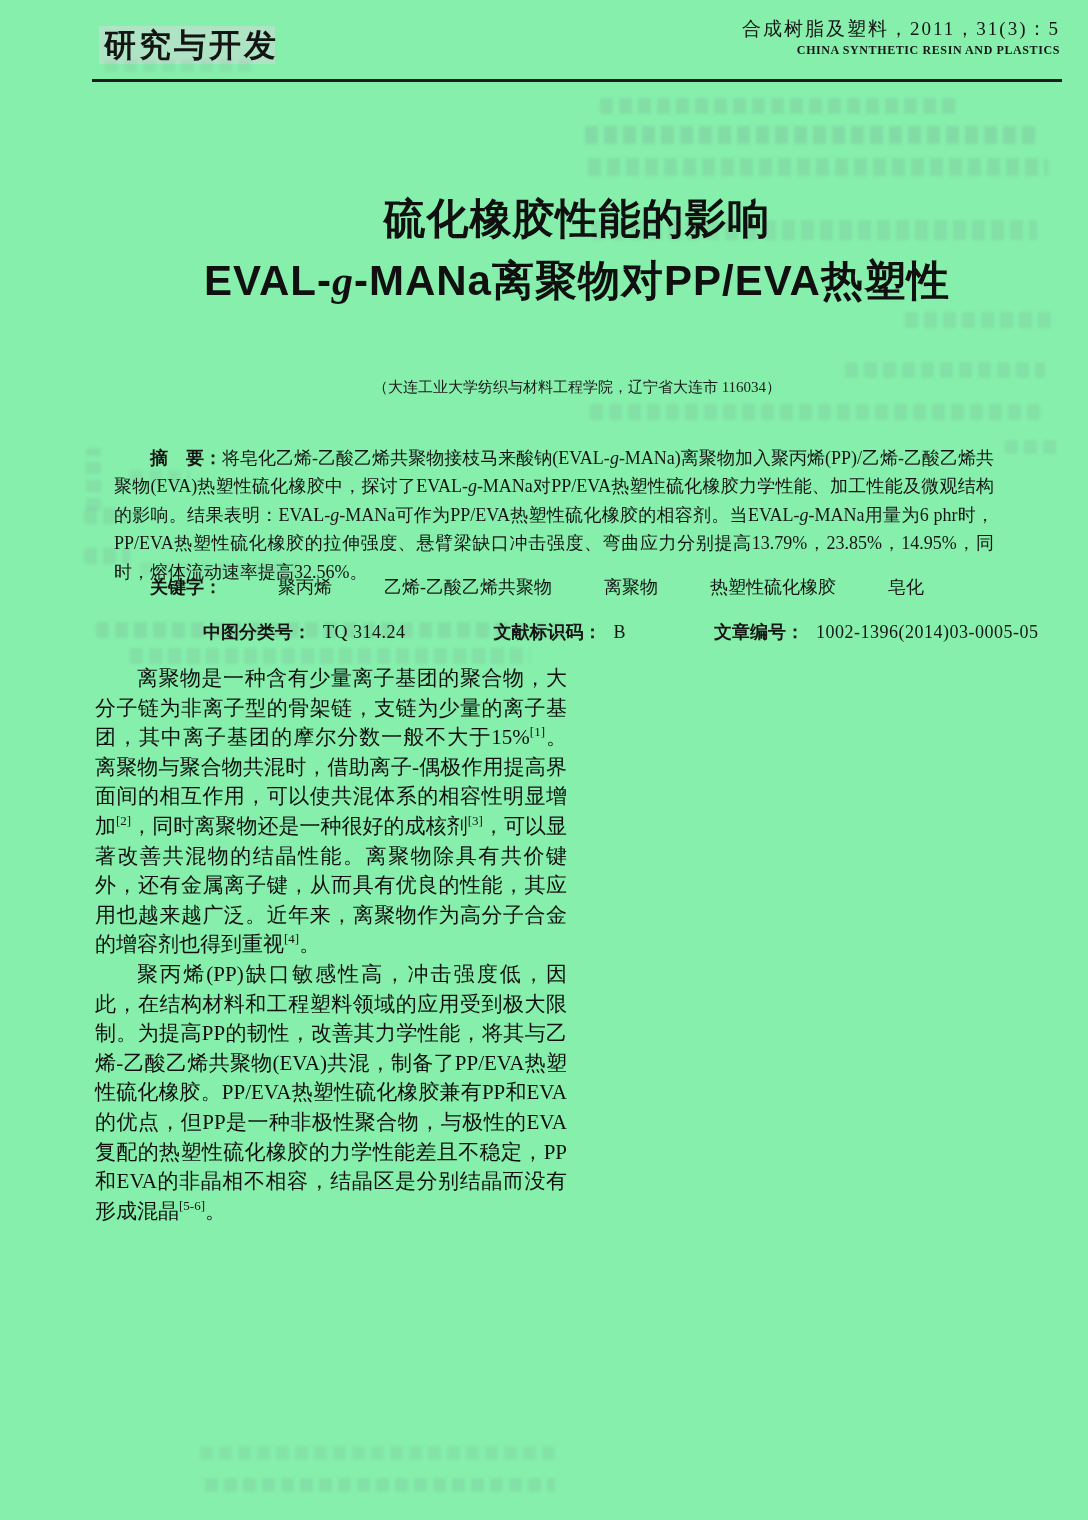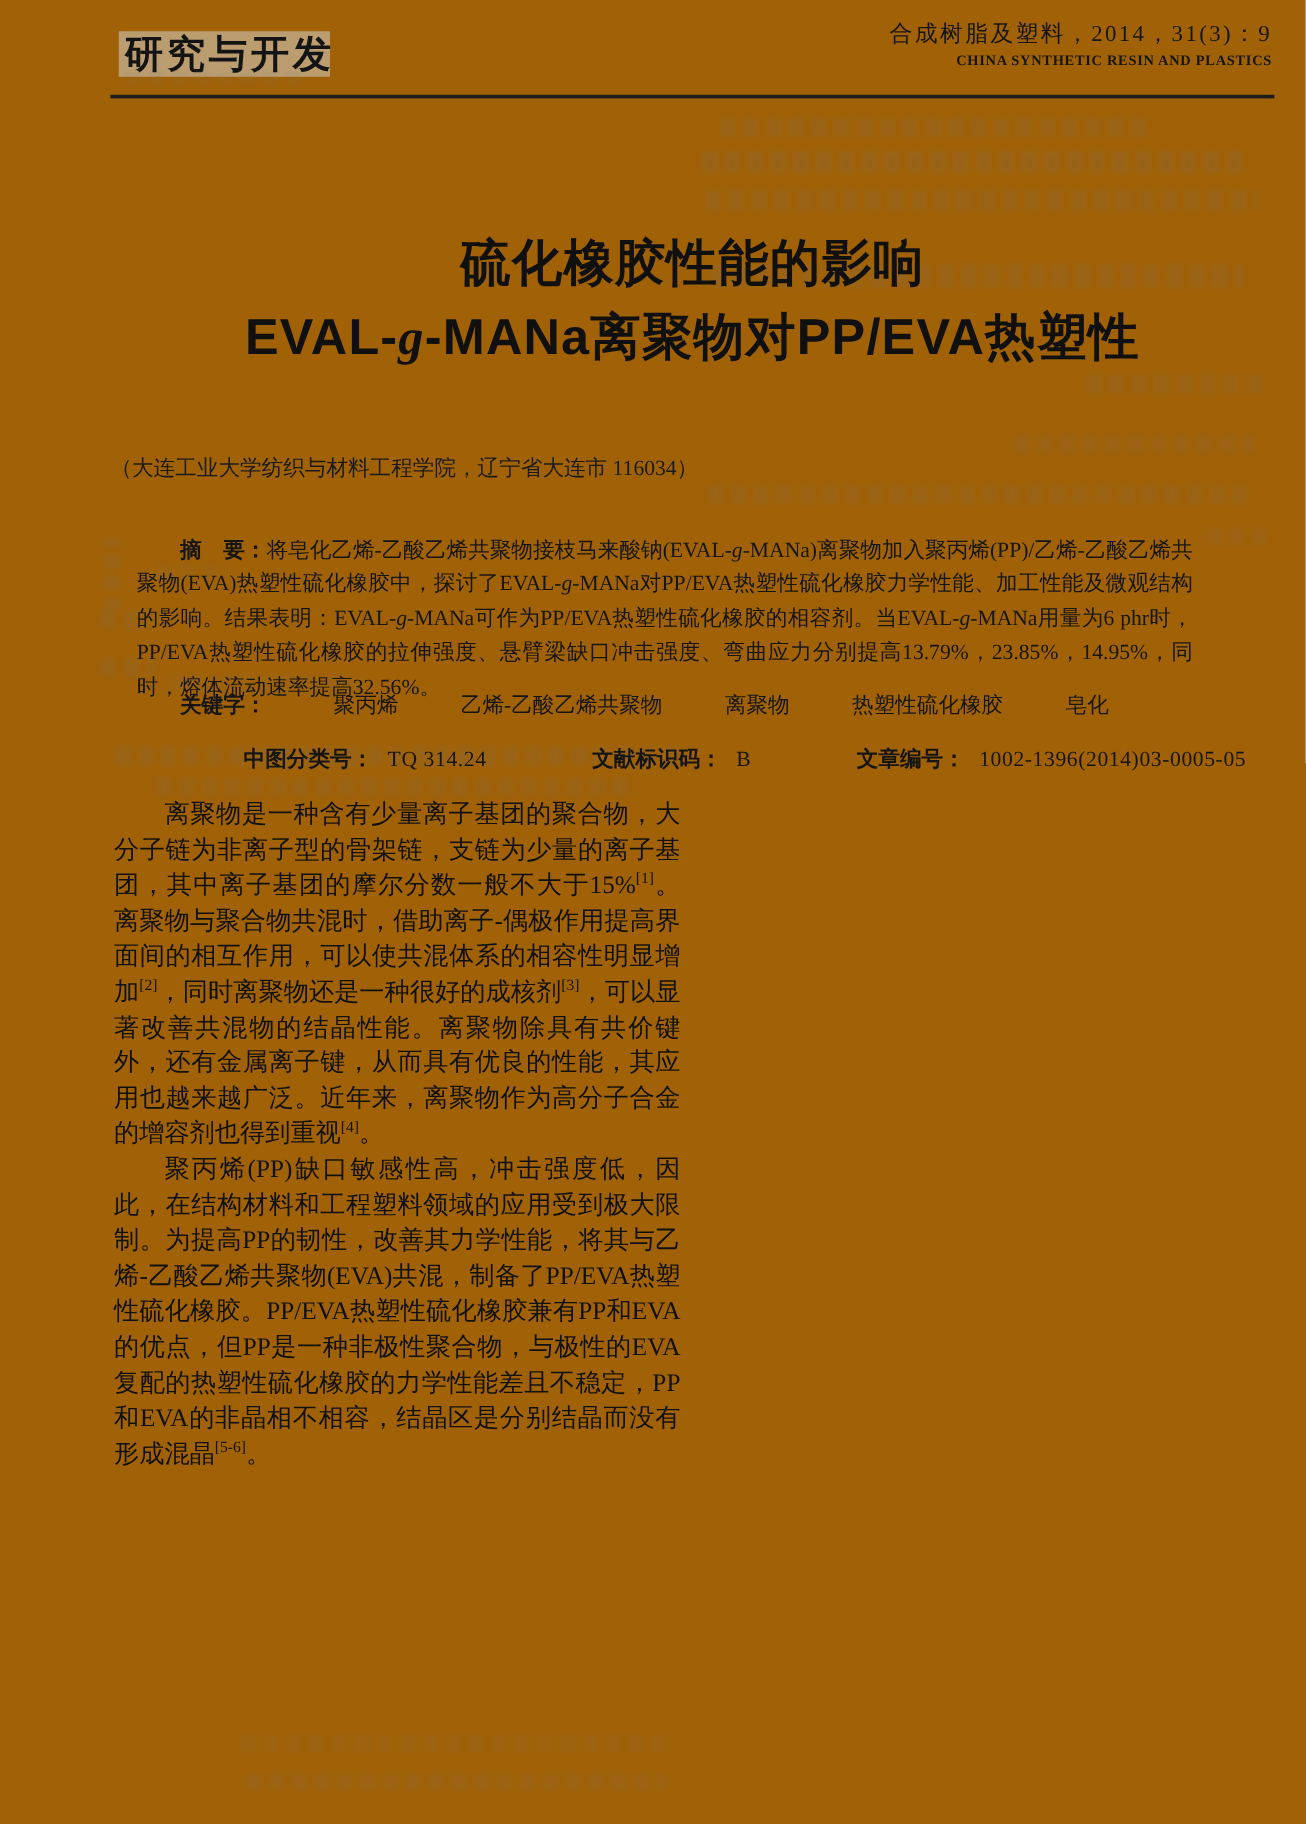--- a/index.html
+++ b/index.html
@@ -5,21 +5,21 @@
   html,body{margin:0;padding:0;}
   body{
     width:1088px;height:1520px;
     background:#f3f3f1;
     font-family:"Liberation Serif","DejaVu Serif",serif;
     color:#1c1c1c;
     position:relative;
     overflow:hidden;
   }
   .page{
-    position:absolute;inset:0;background:#a16207;
+    position:absolute;inset:0;background:#86efac;
   }
   
   .hdr-highlight{
     position:absolute;left:99px;top:26px;width:176px;height:38px;
     background:#d6d7d9;opacity:.5;
   }
   .hdr-left{
     position:absolute;left:104px;top:24px;
     font-family:"Liberation Sans","DejaVu Sans",sans-serif;
     font-weight:700;font-size:32px;letter-spacing:3px;color:#141414;
@@ -41,21 +41,21 @@
     letter-spacing:1px;
   }
   .title i{font-family:"Liberation Serif","DejaVu Serif",serif;font-weight:700;}
   .authors{
     position:absolute;left:92px;right:26px;top:334px;
     text-align:center;font-size:23px;color:#161616;letter-spacing:1px;
   }
   .authors sup{font-size:.6em;}
   .affil{
     position:absolute;left:92px;right:26px;top:378px;
-    text-align:left;font-size:18px;color:#1a1a1a;
+    text-align:center;font-size:15px;color:#1a1a1a;
   }
   
   .abstract{
     position:absolute;left:114px;width:880px;top:444px;
     font-size:18px;line-height:28.4px;text-align:justify;
     text-indent:2em;color:#151515;margin:0;
   }
   .abstract b,.kline b,.mline b{
     font-family:"Liberation Sans","DejaVu Sans",sans-serif;font-weight:700;
   }
@@ -93,21 +93,21 @@
   }
 </style>
 </head>
 <body>
 
 <div class="page">
 
   <div class="hdr-highlight"></div>
   <div class="hdr-left">研究与开发</div>
   <div class="hdr-right">
-    <div class="cn">合成树脂及塑料，2014，31(3)：9</div>
+    <div class="cn">合成树脂及塑料，2011，31(3)：5</div>
     <div class="en">CHINA SYNTHETIC RESIN AND PLASTICS</div>
   </div>
   <div class="hdr-rule"></div>
 
   <div class="smudge" style="left:600px;top:98px;width:360px;opacity:.34;"></div>
   <div class="smudge" style="left:585px;top:126px;width:455px;opacity:.40;height:18px;"></div>
   <div class="smudge" style="left:588px;top:158px;width:460px;opacity:.34;height:18px;"></div>
   <div class="smudge" style="left:592px;top:220px;width:445px;opacity:.32;height:20px;"></div>
   <div class="smudge" style="left:905px;top:312px;width:150px;opacity:.30;"></div>
   <div class="smudge" style="left:845px;top:362px;width:200px;opacity:.28;"></div>

